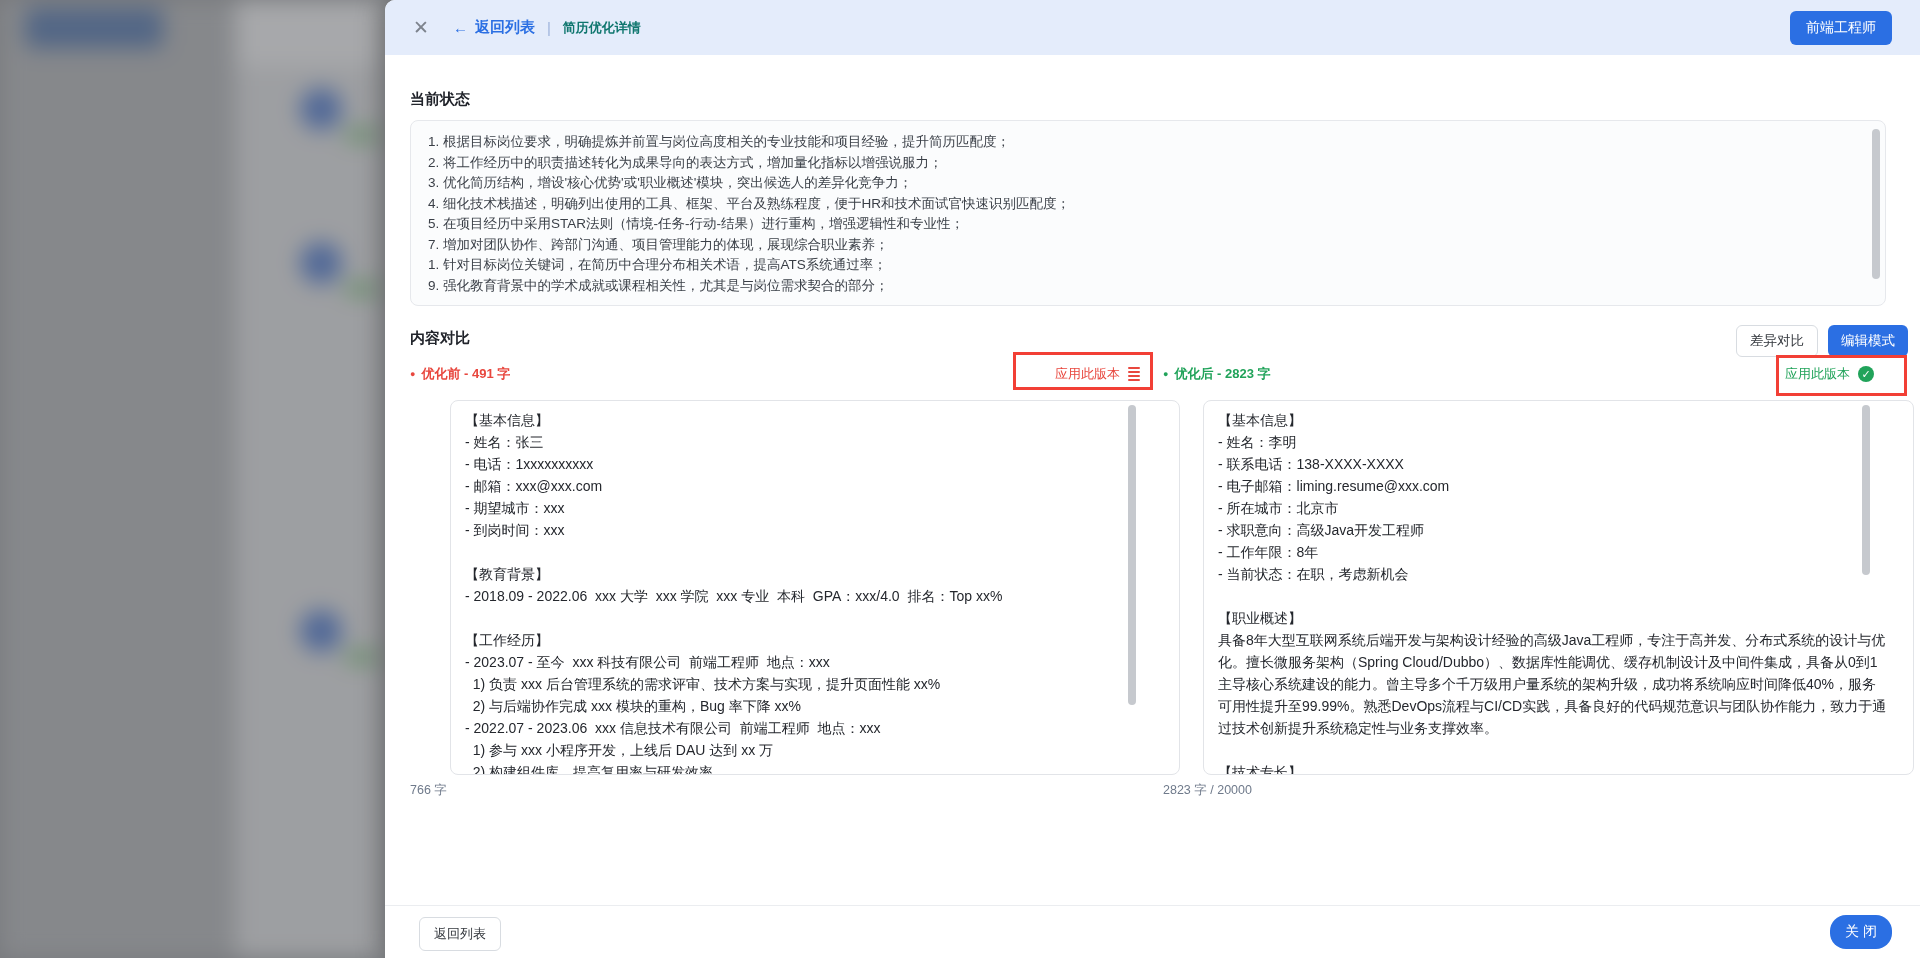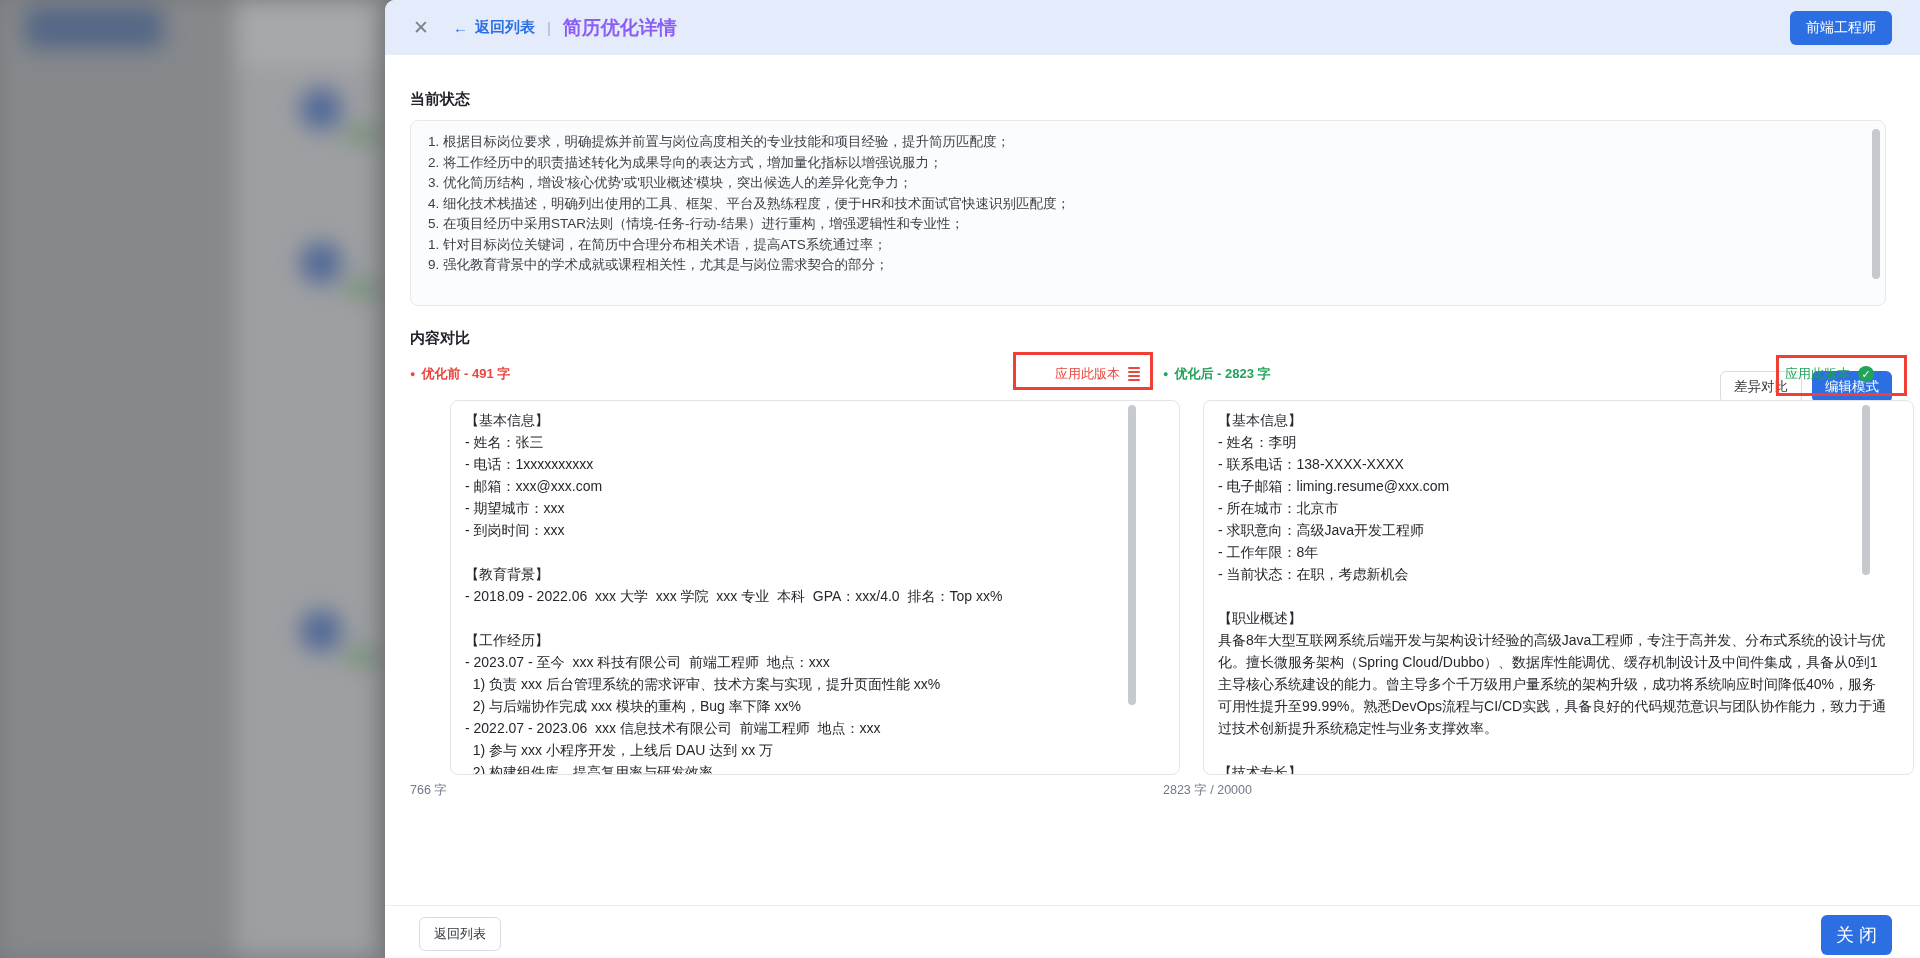--- a/index.html
+++ b/index.html
@@ -18,36 +18,36 @@
 
   
   .modal { position:absolute; left:385px; top:0; width:1535px; height:958px; background:#ffffff;
            border-top-left-radius:10px; box-shadow:-6px 0 24px rgba(0,0,0,.25); }
 
   .topbar { position:absolute; left:0; top:0; right:0; height:55px; background:#e4ecfb;
             border-top-left-radius:10px; display:flex; align-items:center; padding:0 28px; }
   .close-x { font-size:19px; color:#7d838d; cursor:pointer; line-height:1; margin-right:24px; }
   .back-link { color:#2b6fe3; font-weight:bold; font-size:15px; cursor:pointer; display:flex; align-items:center; gap:7px; }
   .tb-sep { color:#9db3dc; font-size:15px; margin:0 12px; }
-  .tb-title { color:#8b5cf6; font-weight:bold; font-size:19px; }
+  .tb-title { color:#0f766e; font-weight:bold; font-size:13px; }
   .tb-spacer { flex:1; }
   .btn-primary { background:#2b6fe3; color:#fff; border:none; border-radius:6px; font-size:14px;
                  padding:8px 16px; cursor:pointer; font-family:inherit; }
 
   .sec-title { position:absolute; left:25px; font-size:15px; font-weight:bold; color:#21242b; }
   .t-suggest { top:90px; }
   .t-compare { top:329px; }
 
   .suggest-box { position:absolute; left:25px; right:34px; top:120px; height:186px;
                  border:1px solid #e6e8ec; border-radius:8px; background:#fbfcfd; overflow:hidden; }
   .suggest-list { padding:11px 26px 0 17px; font-size:13.5px; line-height:20.5px; color:#3a3f47; }
   .scroll-thumb { position:absolute; background:#c6c9ce; border-radius:4px; }
   .st-suggest { right:5px; top:8px; width:8px; height:150px; }
 
-  .compare-actions { position:absolute; right:28px; top:325px; display:flex; gap:10px;margin-top:46px; }
+  .compare-actions { position:absolute; right:12px; top:325px; display:flex; gap:10px; }
   .btn-plain { background:#fff; color:#33373d; border:1px solid #d8dce1; border-radius:6px;
                font-size:13.5px; padding:6px 13px; cursor:pointer; font-family:inherit; }
   .btn-edit { background:#2b6fe3; color:#fff; border:none; border-radius:6px; font-size:13.5px;
               padding:6px 13px; cursor:pointer; font-family:inherit; }
 
   .col-header { position:absolute; top:360px; height:28px; display:flex; align-items:center;
                 justify-content:space-between; }
   .ch-left { left:25px; width:730px; }
   .ch-right { left:778px; width:711px; }
   .ver-label { font-size:13px; font-weight:bold; display:flex; align-items:center; gap:6px; }
@@ -75,21 +75,21 @@
 
   .counter { position:absolute; top:782px; font-size:12.5px; color:#6f7a8b; }
   .cnt-left { left:25px; width:730px; }
   .cnt-right { left:778px; width:711px; }
 
   .footer-divider { position:absolute; left:0; right:0; top:905px; height:1px; background:#ebedf0; }
   .btn-back { position:absolute; left:34px; top:917px; background:#fff; color:#33373d;
               border:1px solid #d8dce1; border-radius:6px; font-size:13px; padding:7px 14px;
               cursor:pointer; font-family:inherit; }
   .btn-close { position:absolute; right:28px; top:915px; background:#2b6fe3; color:#fff; border:none;
-               border-radius:6px; font-size:18px; padding:8px 15px; cursor:pointer; font-family:inherit; }
+               border-radius:16px; font-size:14px; padding:8px 15px; cursor:pointer; font-family:inherit; }
 </style>
 </head>
 <body>
 
 <div class="bg-app">
   <div class="bg-sidebar"></div>
   <div class="bg-logo"></div>
   <div class="bg-listcol"></div>
   <div class="bg-listhead"></div>
   <div class="bg-circle" style="left:300px;top:88px;"></div>
@@ -117,20 +117,21 @@
 
   <div class="sec-title t-suggest">当前状态</div>
 
   <div class="suggest-box">
     <div class="suggest-list">
       <div>1. 根据目标岗位要求，明确提炼并前置与岗位高度相关的专业技能和项目经验，提升简历匹配度；</div>
       <div>2. 将工作经历中的职责描述转化为成果导向的表达方式，增加量化指标以增强说服力；</div>
       <div>3. 优化简历结构，增设'核心优势'或'职业概述'模块，突出候选人的差异化竞争力；</div>
       <div>4. 细化技术栈描述，明确列出使用的工具、框架、平台及熟练程度，便于HR和技术面试官快速识别匹配度；</div>
       <div>5. 在项目经历中采用STAR法则（情境-任务-行动-结果）进行重构，增强逻辑性和专业性；</div>
+      <div>7. 增加对团队协作、跨部门沟通、项目管理能力的体现，展现综合职业素养；</div>
       <div>1. 针对目标岗位关键词，在简历中合理分布相关术语，提高ATS系统通过率；</div>
       <div>9. 强化教育背景中的学术成就或课程相关性，尤其是与岗位需求契合的部分；</div>
     </div>
     <div class="scroll-thumb st-suggest"></div>
   </div>
 
   <div class="sec-title t-compare">内容对比</div>
 
   <div class="compare-actions">
     <button class="btn-plain">差异对比</button>

